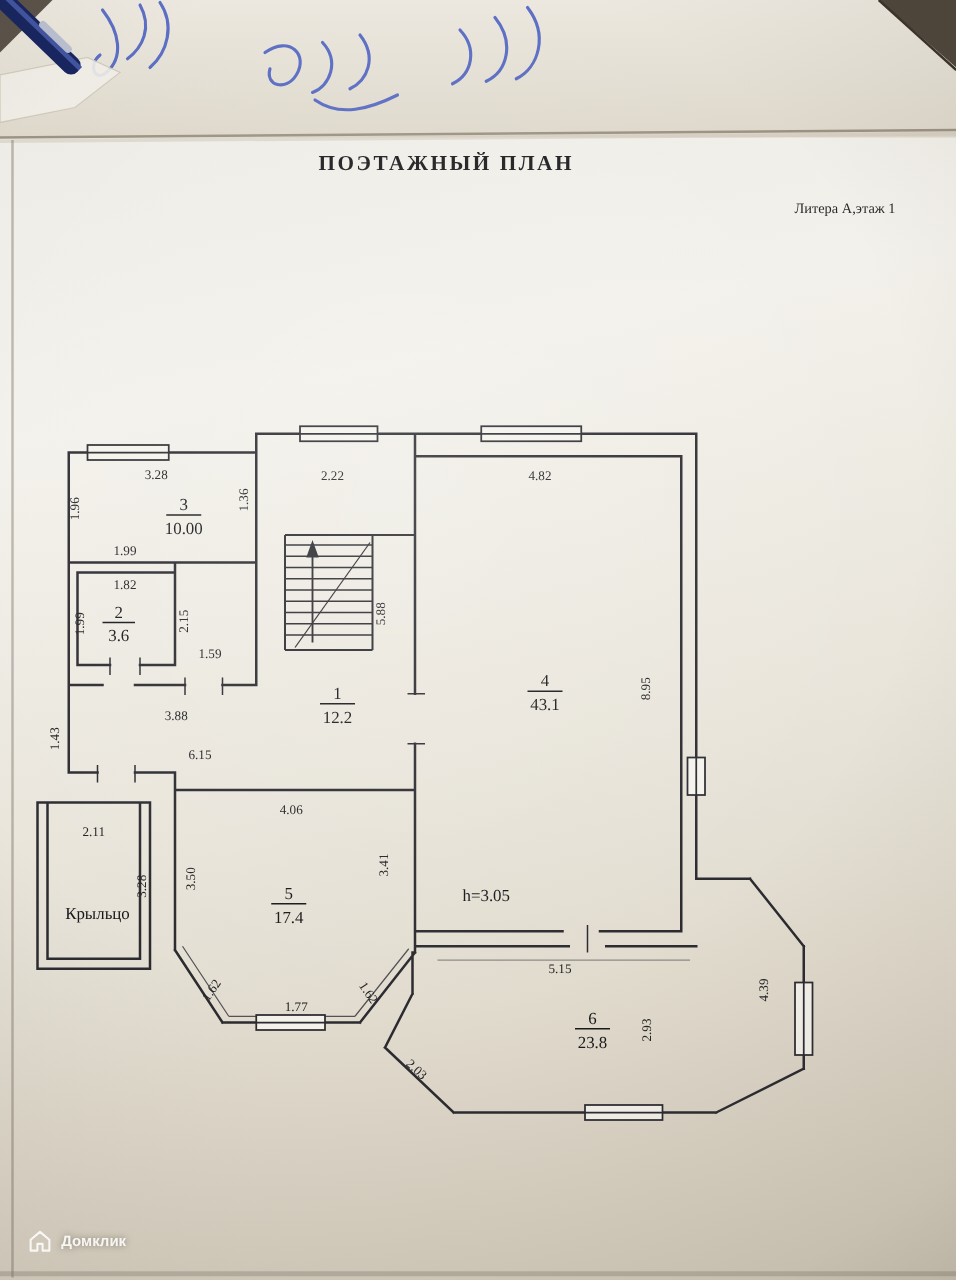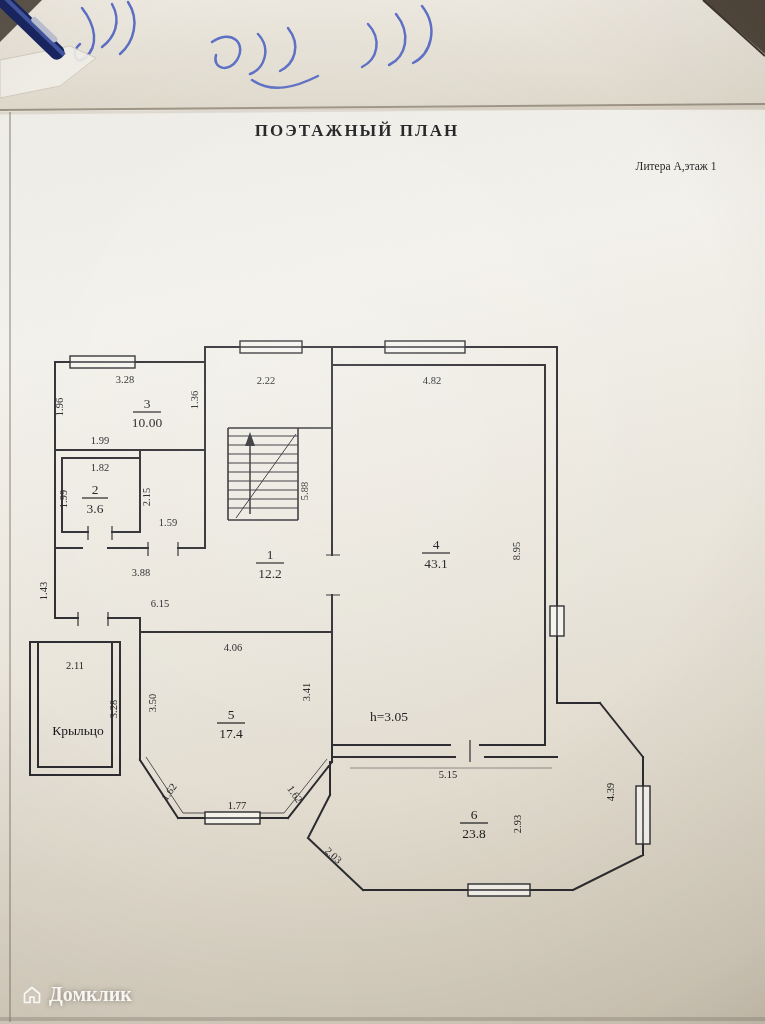--- a/index.html
+++ b/index.html
@@ -10,21 +10,21 @@
   }
   .scene svg.main{position:absolute;left:0;top:0;}
   .vignette{
     position:absolute;inset:0;pointer-events:none;
     background:radial-gradient(120% 90% at 42% 38%,
       rgba(255,255,255,0.16) 0%,rgba(255,255,255,0) 45%,
       rgba(70,60,45,0.10) 76%,rgba(55,46,34,0.26) 100%);
   }
   .watermark{
     position:absolute;left:22px;top:983px;display:flex;align-items:center;gap:7px;
-    font-family:Liberation Serif, serif;font-size:20px;font-weight:bold;
+    font-family:Liberation Sans, sans-serif;font-size:12px;font-weight:bold;
     color:rgba(251,250,247,0.95);text-shadow:0 0 5px rgba(90,84,72,0.65);
   }
   .t-title{font-size:17px;font-weight:bold;letter-spacing:2px;fill:#1d1d1f;}
   .t-small{font-size:11.5px;fill:#2a2a2c;}
   .t-dim{font-size:10.5px;fill:#232325;}
   .t-room{font-size:13.5px;fill:#18181a;}
 </style>
 </head>
 <body>
 

